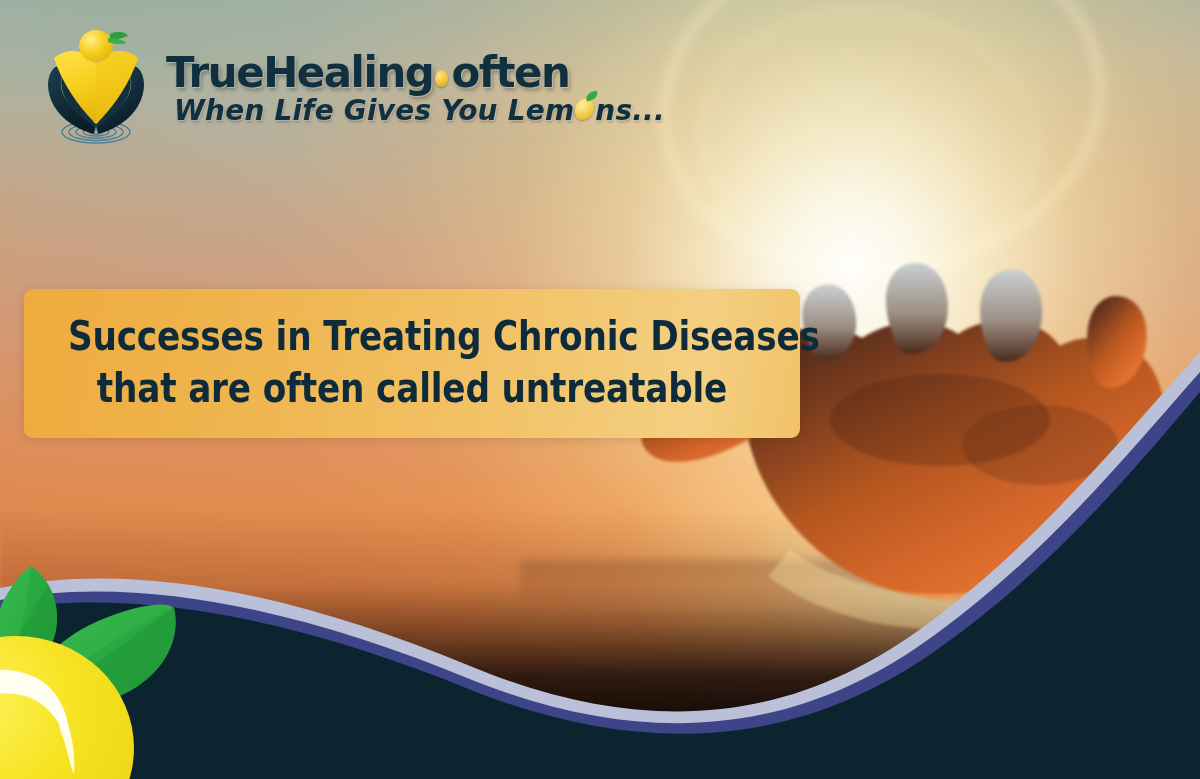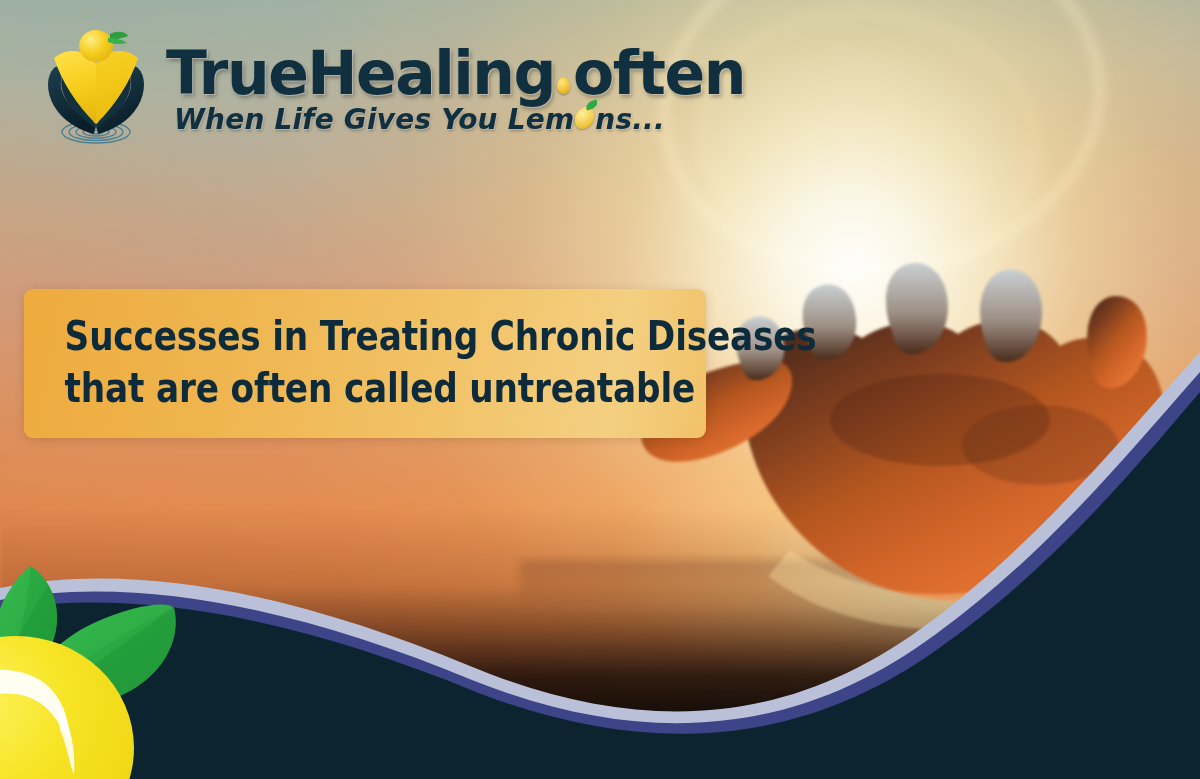--- a/index.html
+++ b/index.html
@@ -158,21 +158,21 @@
     gap: 8px;
   }
   .logo-mark { width: 124px; height: 132px; flex: 0 0 auto; }
   .logo-mark svg { width: 100%; height: 100%; display: block; }
 
   .logo-text { position: relative; padding-top: 6px; }
 
   .brand {
     font-family: "DejaVu Sans", sans-serif;
     font-weight: bold;
-    font-size: 60px;
+    font-size: 42px;
     line-height: 1.0;
     letter-spacing: -1.5px;
     color: #11303f;
     text-shadow:
       1px 1px 0 rgba(255,255,255,0.35),
       2px 3px 4px rgba(0,0,0,0.30);
     white-space: nowrap;
     display: flex;
     align-items: baseline;
   }
@@ -220,21 +220,21 @@
     width: 11px; height: 8px;
     background: #2faa45;
     border-radius: 60% 10% 60% 10%;
     transform: rotate(-18deg);
   }
 
   
   .headline-banner {
     position: absolute;
     left: 24px; top: 289px;
-    width: 682px;
+    width: 776px;
     padding: 22px 18px 24px;
     box-sizing: border-box;
     border-radius: 9px;
     background: linear-gradient(100deg, #eeab3e 0%, #efb54f 30%, #f2c368 62%, #f4cf81 86%, #f1c268 100%);
     box-shadow: 0 2px 10px rgba(90,50,10,0.18);
     text-align: center;
   }
   .headline-line {
     font-family: "DejaVu Sans Condensed", "Liberation Sans Narrow", "Liberation Sans", sans-serif;
     font-weight: bold;

